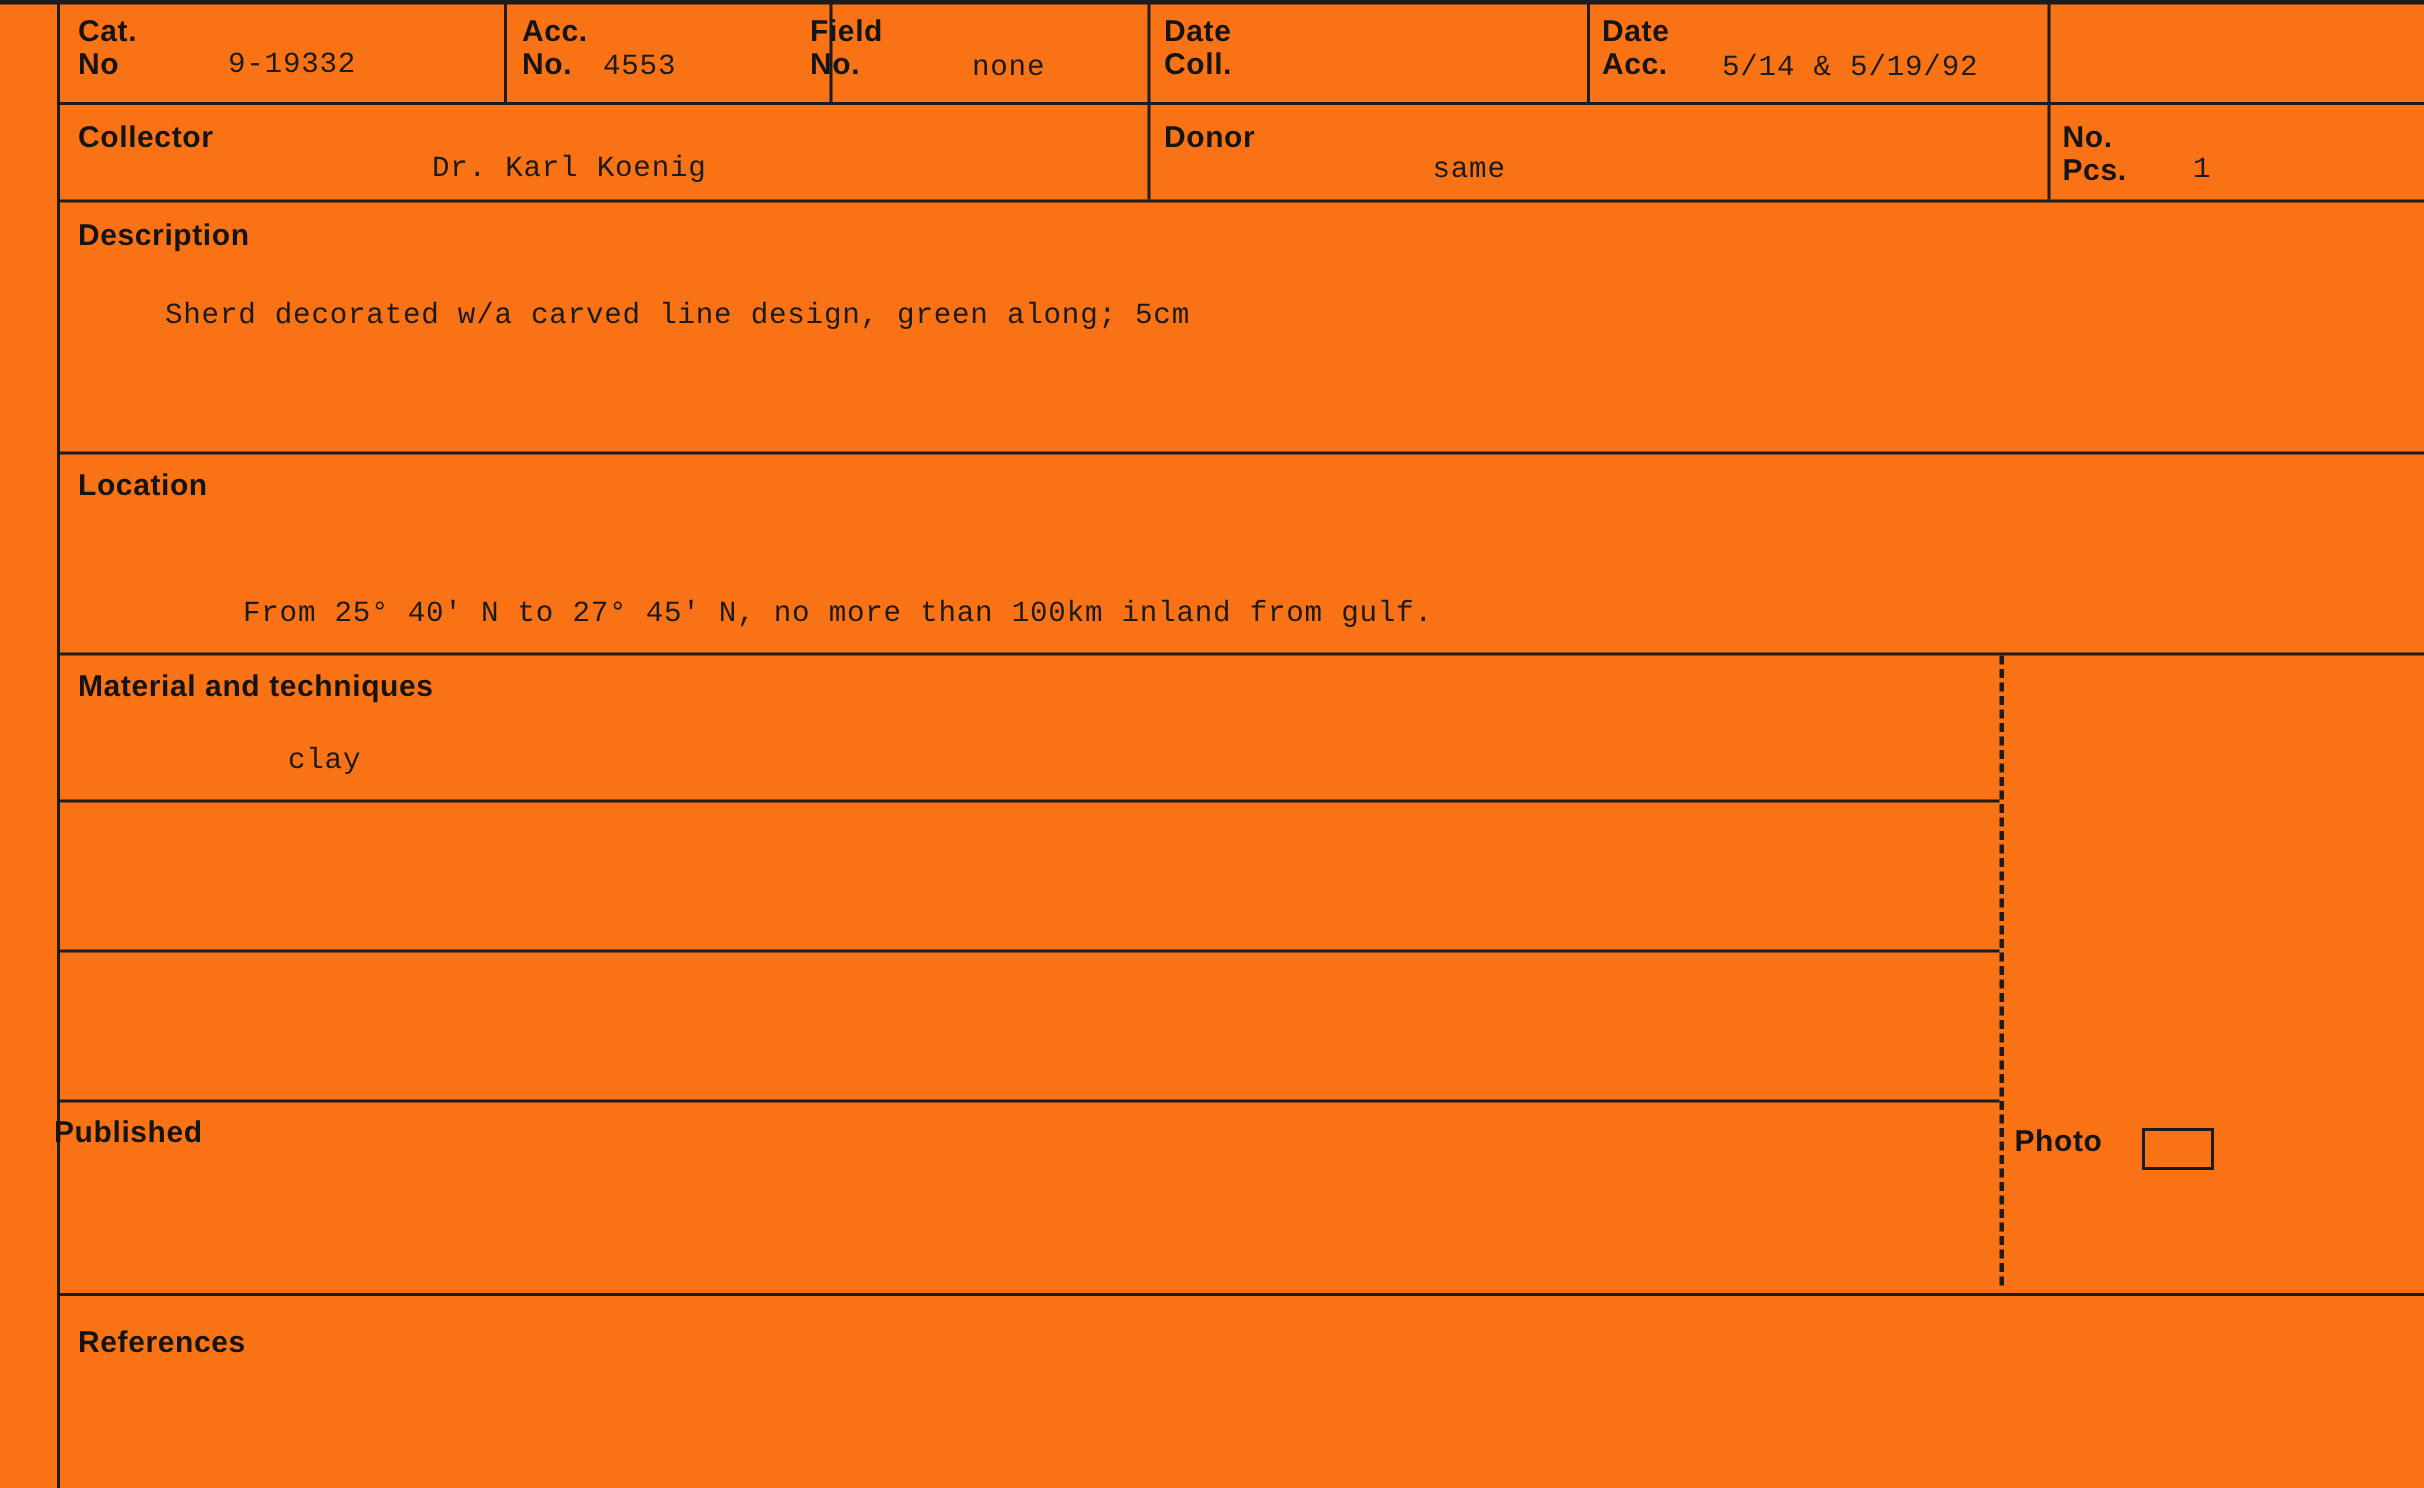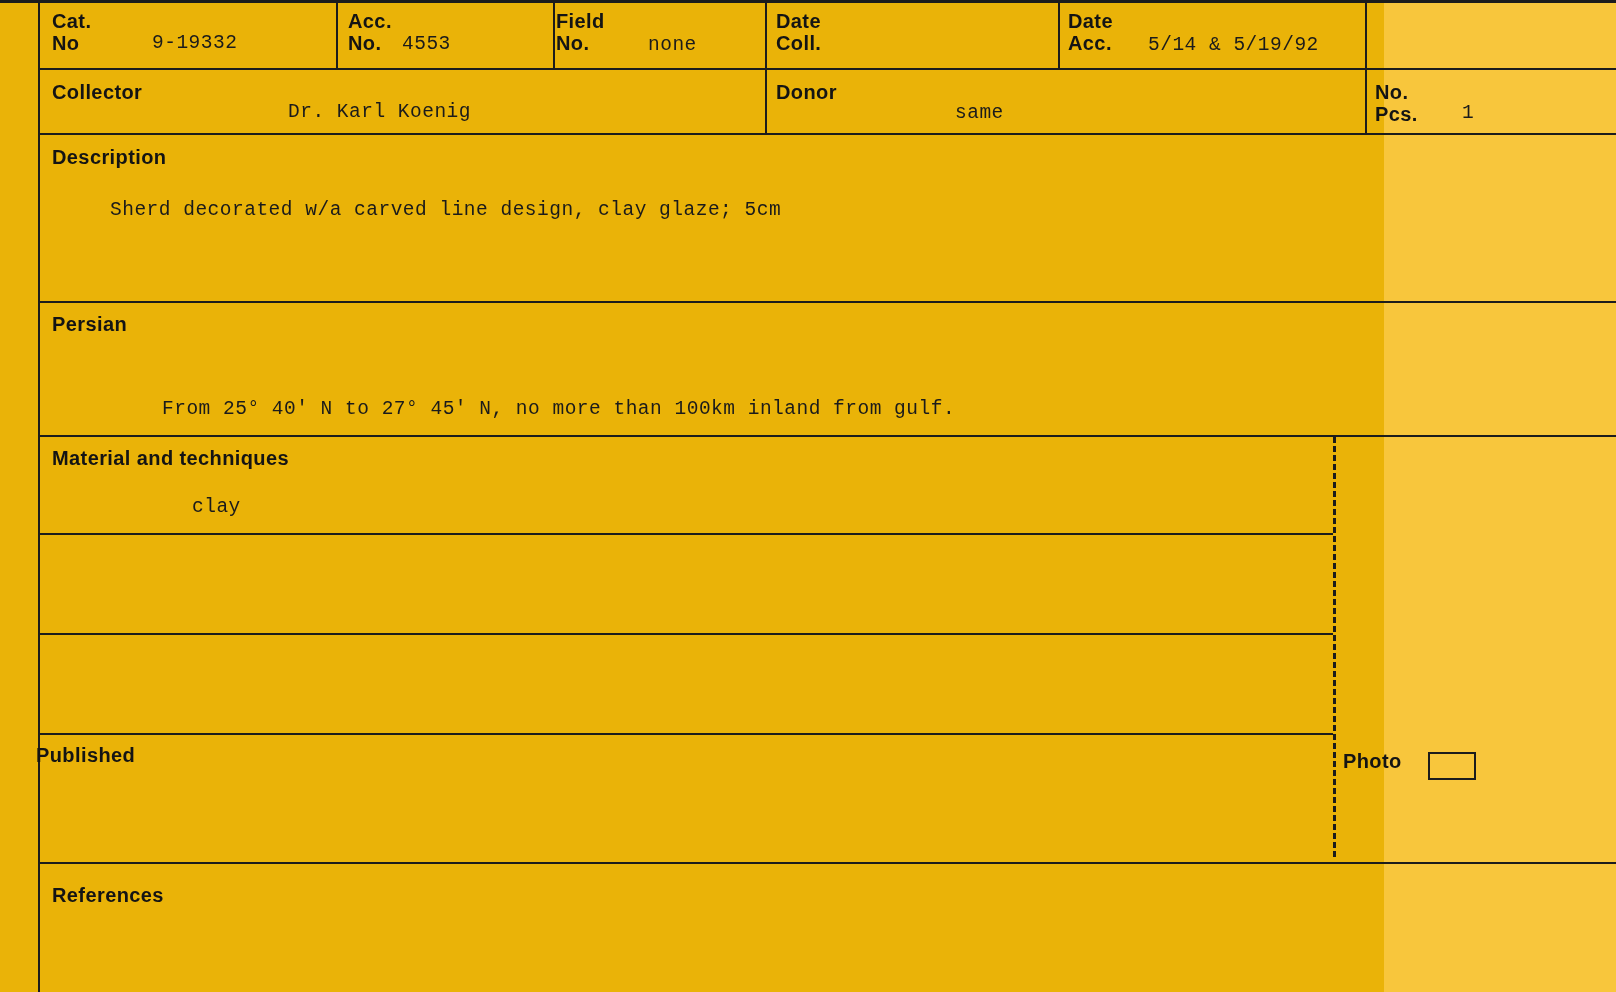--- a/index.html
+++ b/index.html
@@ -14,23 +14,23 @@
     font-family: "Liberation Sans", sans-serif;
     color: #1a1a1a;
     overflow: hidden;
   }
 
   
   .card {
     position: absolute;
     left: 0;
     top: 0;
-    width: 1384px;
+    width: 1616px;
     height: 992px;
-    background: #eab308;
+    background: #f97316;
   }
 
   
   .rule {
     position: absolute;
     background: #1c1c1c;
     height: 2px;
   }
   .vrule {
     position: absolute;
@@ -104,21 +104,21 @@
   <div class="vrule" style="left:1365px; top:2px; height:66px;"></div>
 
   <div class="lbl" style="left:52px; top:10px;">Cat.
 No</div>
   <div class="val" style="left:152px; top:30px;">9-19332</div>
 
   <div class="lbl" style="left:348px; top:10px;">Acc.
 No.</div>
   <div class="val" style="left:402px; top:31px;">4553</div>
 
-  <div class="lbl" style="left:556px; top:10px;">Field
+  <div class="lbl" style="left:540px; top:10px;">Field
 No.</div>
   <div class="val" style="left:648px; top:32px;">none</div>
 
   <div class="lbl" style="left:776px; top:10px;">Date
 Coll.</div>
   <div class="val" style="left:900px; top:32px;"></div>
 
   <div class="lbl" style="left:1068px; top:10px;">Date
 Acc.</div>
   <div class="val" style="left:1148px; top:32px;">5/14 &amp; 5/19/92</div>
@@ -131,24 +131,24 @@
   <div class="val" style="left:288px; top:99px;">Dr. Karl Koenig</div>
 
   <div class="lbl" style="left:776px; top:81px;">Donor</div>
   <div class="val" style="left:955px; top:100px;">same</div>
 
   <div class="lbl" style="left:1375px; top:81px;">No.
 Pcs.</div>
   <div class="val" style="left:1462px; top:100px;">1</div>
 
   <div class="lbl" style="left:52px; top:146px;">Description</div>
-  <div class="val" style="left:110px; top:197px;">Sherd decorated w/a carved line design, clay glaze; 5cm</div>
+  <div class="val" style="left:110px; top:197px;">Sherd decorated w/a carved line design, green along; 5cm</div>
   <div class="rule" style="left:38px; top:301px; width:1578px;"></div>
 
-  <div class="lbl" style="left:52px; top:313px;">Persian</div>
+  <div class="lbl" style="left:52px; top:313px;">Location</div>
   <div class="val" style="left:162px; top:396px;">From 25° 40' N to 27° 45' N, no more than 100km inland from gulf.</div>
   <div class="rule" style="left:38px; top:435px; width:1578px;"></div>
 
   <div class="dashed-v" style="left:1333px; top:437px; height:420px;"></div>
 
   <div class="lbl" style="left:52px; top:447px;">Material and techniques</div>
   <div class="val" style="left:192px; top:494px;">clay</div>
   <div class="rule" style="left:38px; top:533px; width:1295px;"></div>
 
   <div class="val" style="left:192px; top:592px;"></div>

